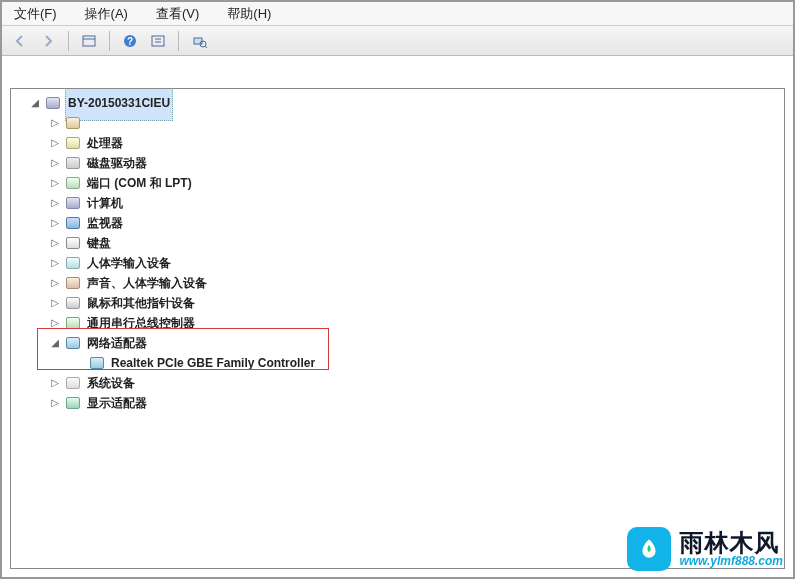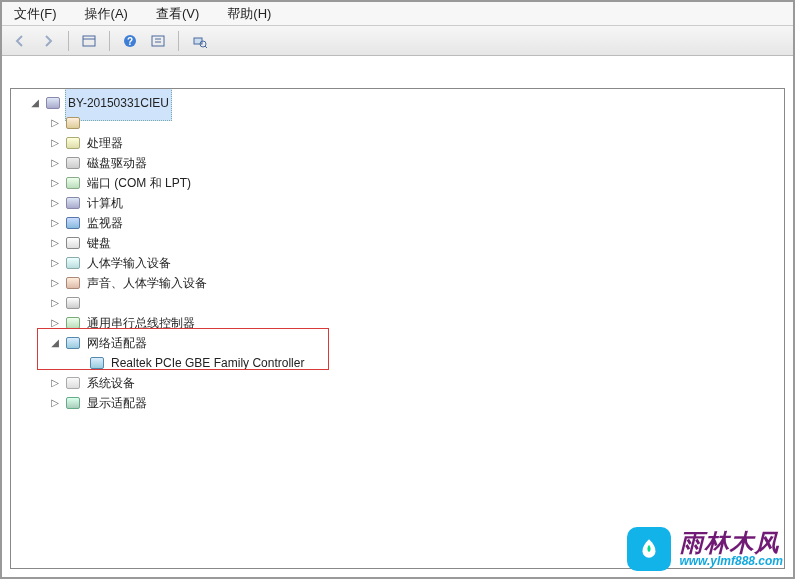--- a/index.html
+++ b/index.html
@@ -87,21 +87,21 @@
   width: 12px; height: 12px; margin-right: 2px;
   display: inline-flex; align-items: center; justify-content: center;
   font-size: 10px; color: #666;
 }
 .expander.blank { visibility: hidden; }
 .node-icon {
   width: 16px; height: 16px; margin: 0 4px 0 2px;
   display: inline-flex; align-items: center; justify-content: center;
   font-size: 12px;
 }
-.node-label { padding: 7px 2px; }
+.node-label { padding: 7px 2px; font-weight: bold; }
 .node-label.selected { background: #cfe4fb; border: 1px dotted #7aa; }
 .indent-1 { padding-left: 16px; }
 .indent-2 { padding-left: 36px; }
 .indent-3 { padding-left: 60px; }
 
 .highlight-box {
   position: absolute;
   border: 1px solid #d83a3a;
   pointer-events: none;
 }
@@ -111,21 +111,21 @@
   right: 10px; bottom: 6px;
   display: flex; align-items: center; gap: 8px;
 }
 .wm-badge {
   width: 44px; height: 44px; border-radius: 10px;
   background: #12b3e8;
   display: flex; align-items: center; justify-content: center;
   color: #fff; font-size: 22px;
 }
 .wm-text { display:flex; flex-direction:column; line-height:1.05; }
-.wm-cn { font-size: 24px; font-weight: bold; color: #701a75; letter-spacing: 1px; font-style: italic; }
+.wm-cn { font-size: 24px; font-weight: bold; color: #0f172a; letter-spacing: 1px; }
 .wm-url { font-size: 12px; font-weight: bold; color: #13a9df; font-style: italic; }
 
 
 .ic { width:14px; height:12px; border:1px solid #5a7; background:linear-gradient(#cfe,#9dc); border-radius:2px; }
 .ic.pc { border-color:#88a; background:linear-gradient(#dde8f5,#aac); }
 .ic.disk { border-color:#999; background:linear-gradient(#eee,#ccc); }
 .ic.port { border-color:#8a8; background:linear-gradient(#efe,#bdb); }
 .ic.mon { border-color:#57a; background:linear-gradient(#cdf,#8bd); }
 .ic.kb { border-color:#888; background:linear-gradient(#fff,#ddd); }
 .ic.usb { border-color:#7a7; background:linear-gradient(#efe,#bdb); }
@@ -264,20 +264,21 @@
         <span class="node-icon">
             <span class="ic snd"></span>
           </span>
         <span class="node-label">声音、人体学输入设备</span>
       </div>
       <div class="node indent-2">
         <span class="expander">▷</span>
         <span class="node-icon">
             <span class="ic mouse"></span>
           </span>
+        <span class="node-label">鼠标和其他指针设备</span>
       </div>
       <div class="node indent-2">
         <span class="expander">▷</span>
         <span class="node-icon">
             <span class="ic usb"></span>
           </span>
         <span class="node-label">通用串行总线控制器</span>
       </div>
       <div class="node indent-2">
         <span class="expander">◢</span>

